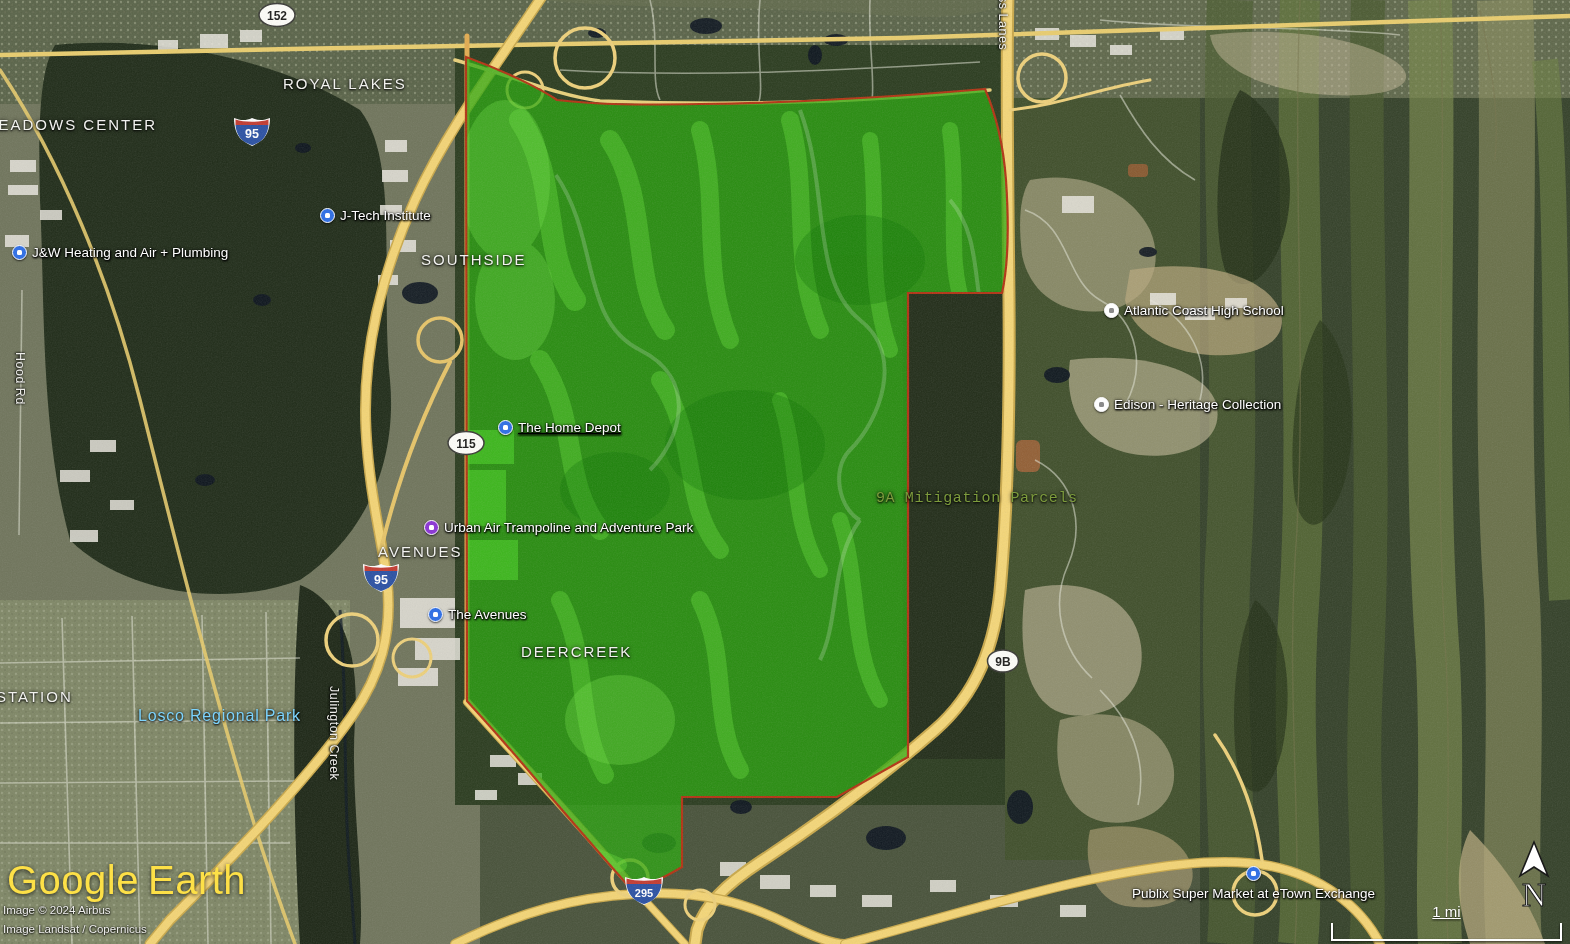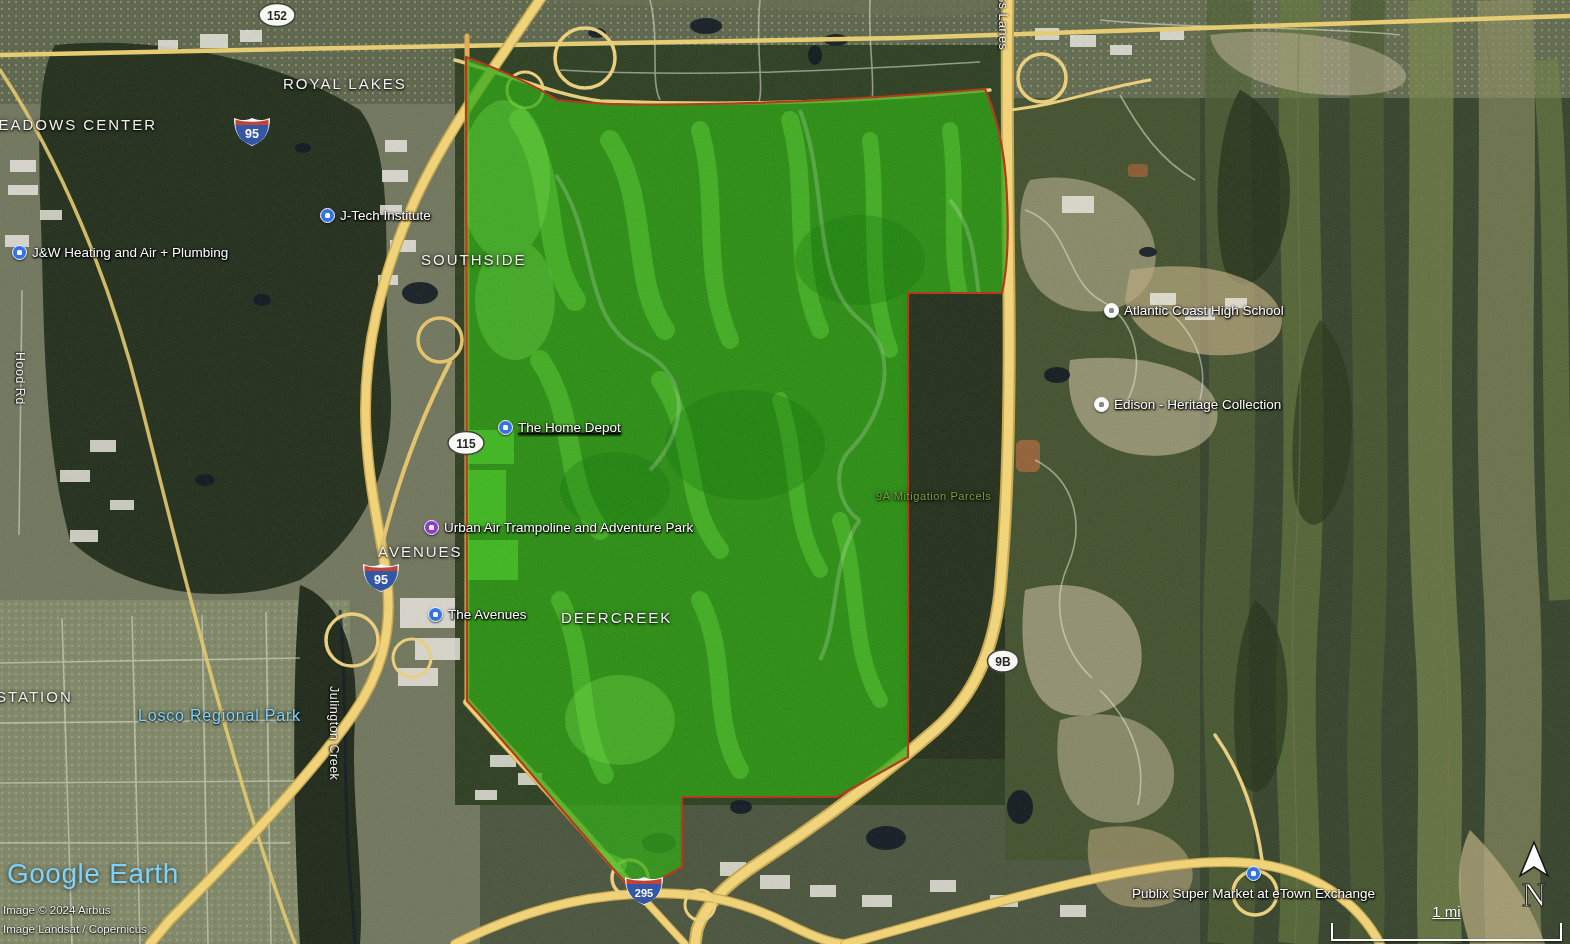--- a/index.html
+++ b/index.html
@@ -1,31 +1,31 @@
 <!DOCTYPE html>
 <html><head>
 <meta charset="utf-8">
 <style>
   html,body{margin:0;padding:0;}
   body{width:1570px;height:944px;position:relative;overflow:hidden;background:#3a452c;font-family:"Liberation Sans",sans-serif;}
   #basemap{position:absolute;left:0;top:0;}
   .pl{position:absolute;color:#f2f2ef;font-size:15px;letter-spacing:2px;white-space:nowrap;
       text-shadow:0 1px 2px rgba(0,0,0,.95),0 0 4px rgba(0,0,0,.8);}
   .pl-green{color:#7dd3fc;letter-spacing:.8px;font-size:16px;padding-left:41px;}
-  .pl-olive{color:#7d9c3d;letter-spacing:.6px;font-size:11px;}
+  .pl-olive{color:#7d9c3d;letter-spacing:.6px;font-size:15px;font-family:Liberation Mono, monospace;}
   .vlabel{position:absolute;color:#eeeeea;font-size:12.5px;letter-spacing:.5px;white-space:nowrap;
       transform-origin:0 0;transform:rotate(90deg);text-shadow:0 1px 2px #000,0 0 3px #000;}
   .poi{position:absolute;display:flex;align-items:center;gap:5px;white-space:nowrap;cursor:pointer;}
   .poi-dot{width:15px;height:15px;border-radius:50%;border:1.5px solid #fff;box-sizing:border-box;
       display:flex;align-items:center;justify-content:center;box-shadow:0 1px 2px rgba(0,0,0,.65);flex:0 0 auto;}
   .poi-dot i{width:5px;height:5px;background:#fff;border-radius:1.5px;display:block;}
   .poi-dot.white{background:#fdfdfd;border-color:#fdfdfd;}
   .poi-dot.white i{background:#8a8a8a;}
   .poi-label{color:#fff;font-size:13.5px;text-shadow:0 1px 2px #000,0 0 3px #000,1px 1px 2px #000;}
-  .ge-logo{position:absolute;left:7px;top:858px;color:#7dd3fc;font-size:28px;letter-spacing:.5px;
+  .ge-logo{position:absolute;left:7px;top:858px;color:#fde047;font-size:40px;letter-spacing:.5px;
       text-shadow:0 1px 4px rgba(0,0,0,.75);}
   .ge-logo .w2{margin-left:9px;font-weight:300;}
   .attr{position:absolute;color:#efefec;font-size:11.5px;text-shadow:0 1px 2px #000,0 0 2px #000;}
   .scalebar{position:absolute;left:1331px;top:923px;width:231px;height:18px;border-left:2px solid #fff;
       border-right:2px solid #fff;border-bottom:2px solid #fff;box-sizing:border-box;
       filter:drop-shadow(0 1px 1px rgba(0,0,0,.8));}
   .scalelabel{position:absolute;left:1331px;top:903px;width:231px;text-align:center;color:#fff;
       font-size:15px;text-shadow:0 1px 2px #000;text-decoration:underline;}
   .compass{position:absolute;left:1506px;top:838px;}
 </style>
@@ -277,21 +277,21 @@
     <text y="4.5" font-size="12" font-weight="bold" fill="#1c1c1a" text-anchor="middle" font-family="Liberation Sans, sans-serif">9B</text>
   </g>
 
   <rect x="0" y="0" width="1570" height="944" filter="url(#grain)" opacity=".12"></rect>
 </svg>
 
 <div class="pl" style="left:283px;top:75px;">ROYAL LAKES</div>
 <div class="pl" style="left:-16px;top:116px;">MEADOWS CENTER</div>
 <div class="pl" style="left:421px;top:251px;">SOUTHSIDE</div>
 <div class="pl" style="left:378px;top:543px;">AVENUES</div>
-<div class="pl" style="left:521px;top:609px;margin-left:40px;">DEERCREEK</div>
+<div class="pl" style="left:521px;top:643px;">DEERCREEK</div>
 <div class="pl" style="left:-4px;top:688px;">STATION</div>
 <div class="pl pl-green" style="left:97px;top:707px;">Losco Regional Park</div>
 <div class="pl pl-olive" style="left:876px;top:490px;">9A Mitigation Parcels</div>
 
 <div class="vlabel" style="left:27px;top:352px;">Hood Rd</div>
 <div class="vlabel" style="left:341px;top:686px;">Julington Creek</div>
 <div class="vlabel" style="left:1010px;top:-16px;">ress Lanes</div>
 
 <div class="poi" style="left:12px;top:245px;">
   <span class="poi-dot" style="background:#3572e3;">

